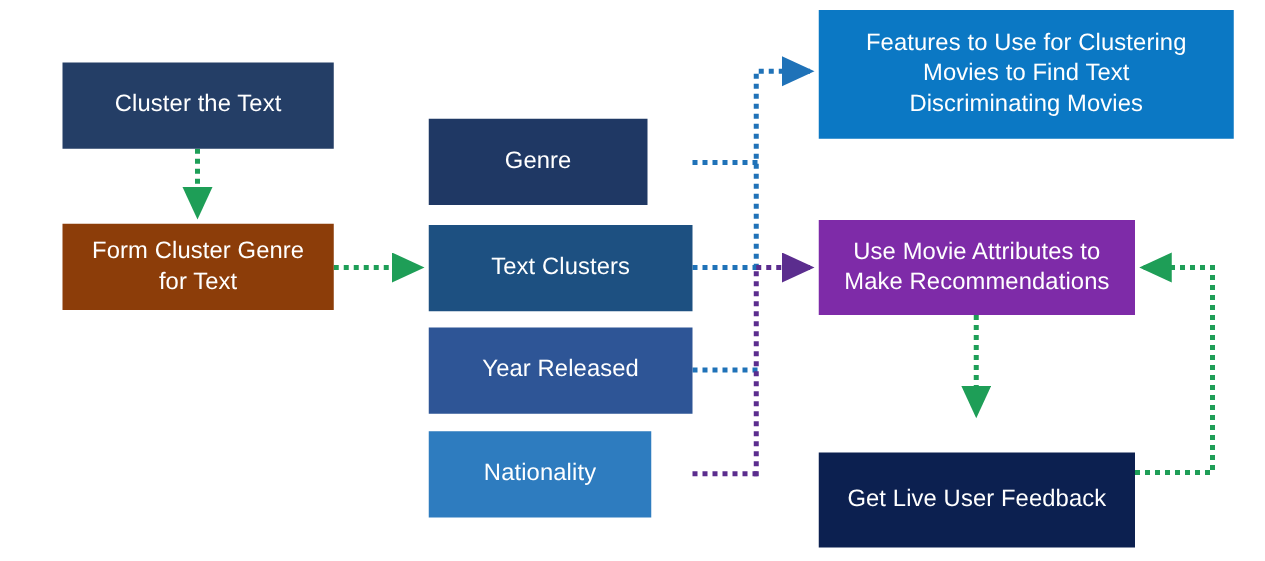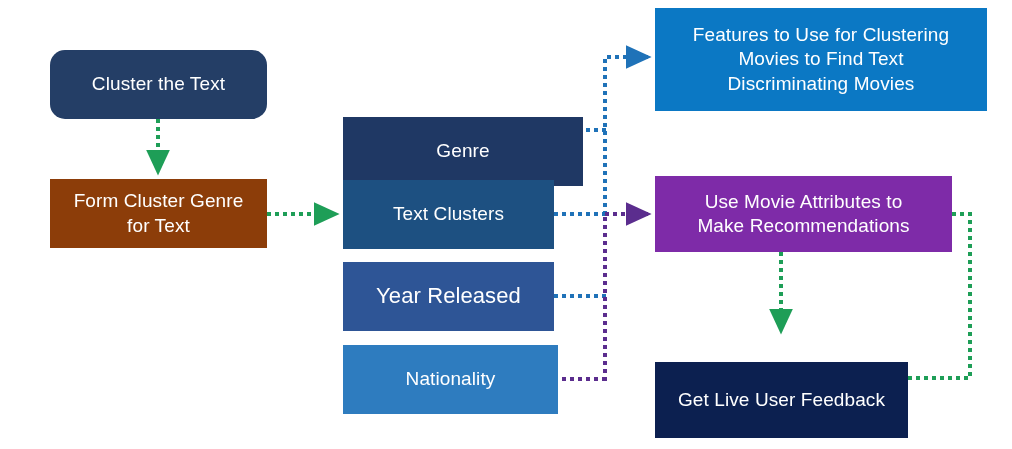--- a/index.html
+++ b/index.html
@@ -29,27 +29,27 @@
     line-height: 1.28;
     letter-spacing: 0.1px;
     padding: 4px 8px;
     white-space: pre-line;
   }
 
   
   #node-cluster-the-text   { left:50px;  top:50px;  width:217px; height:69px;  font-size:19px; }
   #node-form-cluster-labels{ left:50px;  top:179px; width:217px; height:69px;  font-size:19px; }
 
-  #node-genre              { left:343px; top:95px;  width:240px; height:69px;  font-size:19px;margin-top:22px; }
+  #node-genre              { left:343px; top:95px;  width:175px; height:69px;  font-size:19px; }
   #node-text-clusters      { left:343px; top:180px; width:211px; height:69px;  font-size:19px; }
-  #node-year-released      { left:343px; top:262px; width:211px; height:69px;  font-size:22px; }
-  #node-nationality        { left:343px; top:345px; width:215px; height:69px;  font-size:19px; }
+  #node-year-released      { left:343px; top:262px; width:211px; height:69px;  font-size:19px; }
+  #node-nationality        { left:343px; top:345px; width:178px; height:69px;  font-size:19px; }
 
   #node-features           { left:655px; top:8px;   width:332px; height:103px; font-size:19px; }
-  #node-use-movie-attr     { left:655px; top:176px; width:297px; height:76px;  font-size:19px; }
+  #node-use-movie-attr     { left:655px; top:176px; width:253px; height:76px;  font-size:19px; }
   #node-get-feedback       { left:655px; top:338px; width:253px; height:76px;  font-size:19px; }
 
   svg.links {
     position: absolute;
     left: 0; top: 0;
     width: 1012px;
     height: 449px;
     pointer-events: none;
   }
   .dotline { fill: none; stroke-linecap: butt; }
@@ -88,21 +88,21 @@
 
     <path class="dotline" d="M605,381 L605,214" stroke="#5B2D8E" stroke-width="4" stroke-dasharray="4 4"></path>
 
     <path class="dotline" d="M605,214 L648,214" stroke="#5B2D8E" stroke-width="4" stroke-dasharray="4 4" marker-end="url(#arrow-purple)"></path>
 
     <path class="dotline" d="M781,252 L781,331" stroke="#1E9E57" stroke-width="4" stroke-dasharray="4 4" marker-end="url(#arrow-green)"></path>
 
     <path class="dotline" d="M908,378 L970,378 L970,214 L915,214" stroke="#1E9E57" stroke-width="4" stroke-dasharray="4 4" marker-end="url(#arrow-green)"></path>
   </svg>
 
-  <div class="node" id="node-cluster-the-text" style="background: rgb(36, 62, 102); border-radius: 15px;">Cluster the Text</div>
+  <div class="node" id="node-cluster-the-text" style="background: rgb(36, 62, 102);">Cluster the Text</div>
 
   <div class="node" id="node-form-cluster-labels" style="background: rgb(140, 61, 9);">Form Cluster Genre
 for Text</div>
 
   <div class="node" id="node-genre" style="background: rgb(31, 56, 100);">Genre</div>
 
   <div class="node" id="node-text-clusters" style="background: rgb(29, 80, 129);">Text Clusters</div>
 
   <div class="node" id="node-year-released" style="background: rgb(46, 85, 150);">Year Released</div>
 

